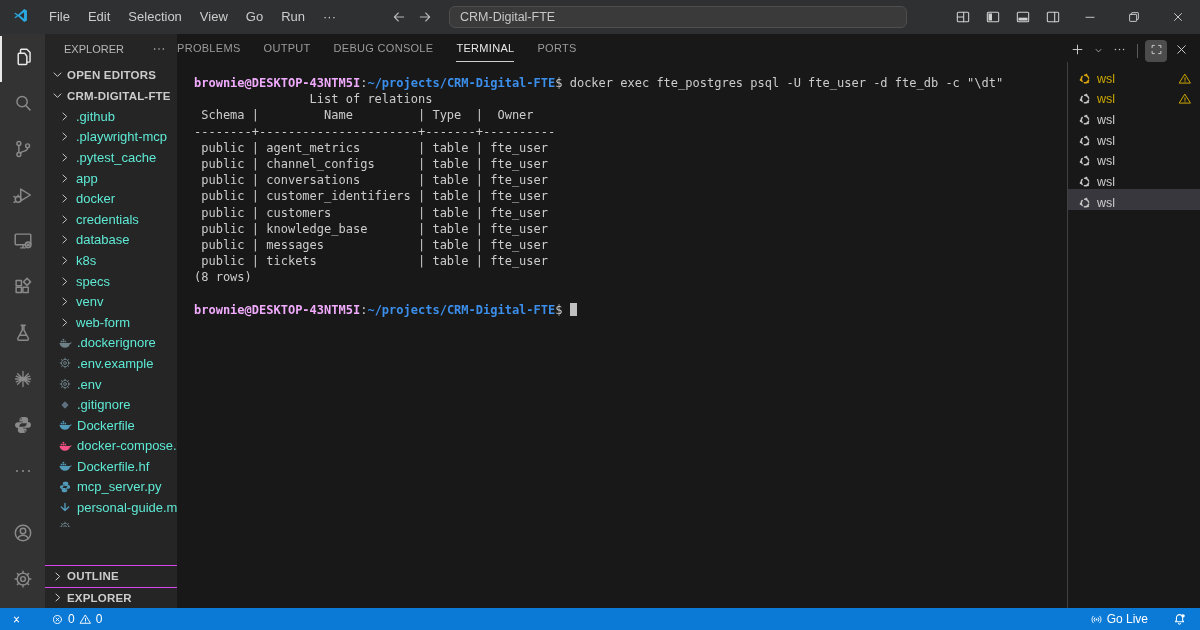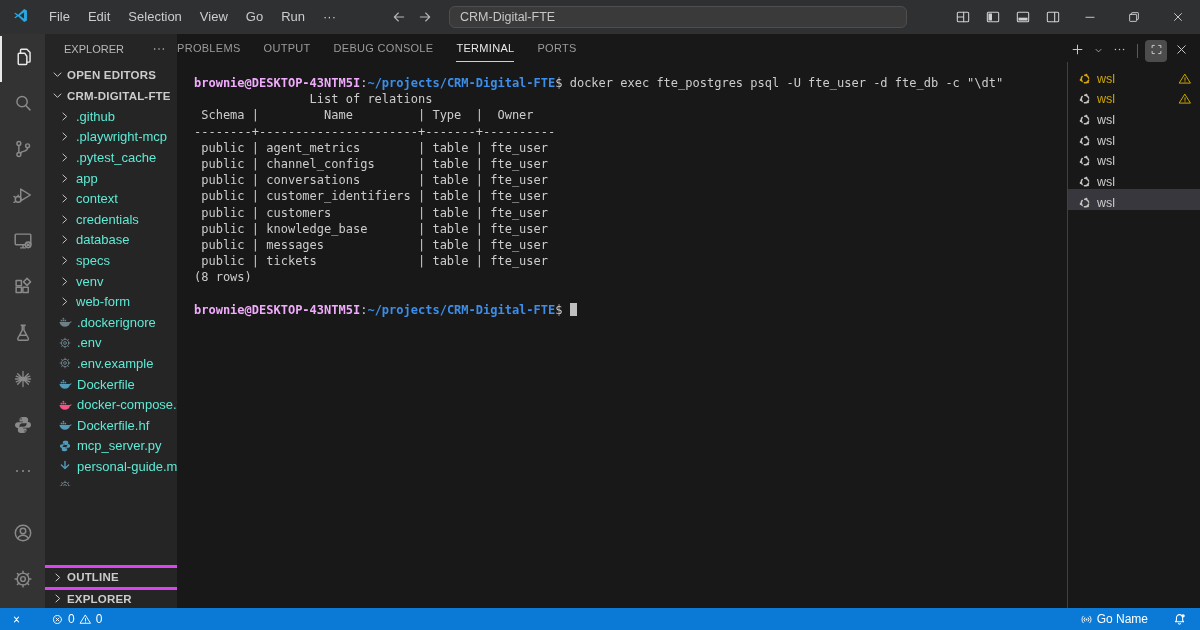--- a/index.html
+++ b/index.html
@@ -40,21 +40,21 @@
   .section-row{height:21px;flex:none;display:flex;align-items:center;gap:2px;padding-left:5px;
     font-weight:bold;font-size:11.5px;color:#cccccc;letter-spacing:.2px}
   .section-row .icon{width:15px;height:15px}
   .tree{display:flex;flex-direction:column;overflow:hidden}
   .tree-row{height:20.6px;flex:none;display:flex;align-items:center;gap:4px;padding-left:12px;white-space:nowrap}
   .tree-row .chev{width:15px;height:15px;color:#c2c2c2}
   .tree-row .ficon{width:14px;height:14px;margin:0 1px}
   .tree-row .lbl{font-size:13px;color:#5eead4}
   .tree-row.clipped{height:9px;overflow:hidden;align-items:flex-start;padding-top:2px}
   .bottom-sections{margin-top:auto}
-  .bottom-sections .section-row{height:21.5px;border-top:3px solid #d946ef}
+  .bottom-sections .section-row{height:21.5px;border-top:1px solid #d946ef}
 
   
   .panel{flex:1;min-width:0;background:#181818;display:flex;flex-direction:column}
   .panel-header{height:28px;flex:none;display:flex;align-items:flex-end;padding:0 8px 0 0}
   .ptab{font-size:11px;letter-spacing:.3px;color:#9b9b9b;margin-right:23px;height:28px;display:flex;align-items:center;border-bottom:1px solid transparent}
   .ptab.active{color:#e8e8e8;border-bottom-color:#cfcfcf}
   .panel-actions{margin-left:auto;display:flex;align-items:center;gap:3px;color:#c8c8c8}
   .pa-btn{width:22px;height:22px;display:flex;align-items:center;justify-content:center;border-radius:4px}
   .pa-btn svg{width:15px;height:15px}
   .pa-btn.narrow{width:14px}
@@ -326,37 +326,45 @@
               </svg>
             </span>
             <span class="lbl">app</span>
           </div>
           <div class="tree-row">
             <span class="icon chev">
               <svg viewBox="0 0 24 24" fill="none" stroke="currentColor" stroke-width="1.6" stroke-linecap="round" stroke-linejoin="round">
                 <path d="M9.5 6.5l6 5.5-6 5.5"></path>
               </svg>
             </span>
-            <span class="lbl">context</span>
+            <span class="lbl">docker</span>
           </div>
           <div class="tree-row">
             <span class="icon chev">
               <svg viewBox="0 0 24 24" fill="none" stroke="currentColor" stroke-width="1.6" stroke-linecap="round" stroke-linejoin="round">
                 <path d="M9.5 6.5l6 5.5-6 5.5"></path>
               </svg>
             </span>
             <span class="lbl">credentials</span>
           </div>
           <div class="tree-row">
             <span class="icon chev">
               <svg viewBox="0 0 24 24" fill="none" stroke="currentColor" stroke-width="1.6" stroke-linecap="round" stroke-linejoin="round">
                 <path d="M9.5 6.5l6 5.5-6 5.5"></path>
               </svg>
             </span>
             <span class="lbl">database</span>
+          </div>
+          <div class="tree-row">
+            <span class="icon chev">
+              <svg viewBox="0 0 24 24" fill="none" stroke="currentColor" stroke-width="1.6" stroke-linecap="round" stroke-linejoin="round">
+                <path d="M9.5 6.5l6 5.5-6 5.5"></path>
+              </svg>
+            </span>
+            <span class="lbl">k8s</span>
           </div>
           <div class="tree-row">
             <span class="icon chev">
               <svg viewBox="0 0 24 24" fill="none" stroke="currentColor" stroke-width="1.6" stroke-linecap="round" stroke-linejoin="round">
                 <path d="M9.5 6.5l6 5.5-6 5.5"></path>
               </svg>
             </span>
             <span class="lbl">specs</span>
           </div>
           <div class="tree-row">
@@ -390,31 +398,41 @@
             <span class="lbl">.dockerignore</span>
           </div>
           <div class="tree-row">
             <span class="icon ficon" style="color:#6d8086">
               <svg viewBox="0 0 24 24" fill="none" stroke="currentColor" stroke-width="1.6" stroke-linecap="round" stroke-linejoin="round">
                 <circle cx="12" cy="12" r="2.4"></circle>
                 <circle cx="12" cy="12" r="6.2"></circle>
                 <path d="M12 3.6v2.2M12 18.2v2.2M3.6 12h2.2M18.2 12h2.2M6.1 6.1l1.5 1.5M16.4 16.4l1.5 1.5M17.9 6.1l-1.5 1.5M7.6 16.4l-1.5 1.5"></path>
               </svg>
             </span>
-            <span class="lbl">.env</span>
+            <span class="lbl">.env.example</span>
           </div>
           <div class="tree-row">
             <span class="icon ficon" style="color:#6d8086">
               <svg viewBox="0 0 24 24" fill="none" stroke="currentColor" stroke-width="1.6" stroke-linecap="round" stroke-linejoin="round">
                 <circle cx="12" cy="12" r="2.4"></circle>
                 <circle cx="12" cy="12" r="6.2"></circle>
                 <path d="M12 3.6v2.2M12 18.2v2.2M3.6 12h2.2M18.2 12h2.2M6.1 6.1l1.5 1.5M16.4 16.4l1.5 1.5M17.9 6.1l-1.5 1.5M7.6 16.4l-1.5 1.5"></path>
               </svg>
             </span>
-            <span class="lbl">.env.example</span>
+            <span class="lbl">.env</span>
+          </div>
+          <div class="tree-row">
+            <span class="icon ficon" style="color:#5f7180">
+              <svg viewBox="0 0 24 24" fill="none" stroke="currentColor" stroke-width="1.6" stroke-linecap="round" stroke-linejoin="round">
+                <g transform="rotate(45 12 12)">
+                  <rect x="7.6" y="7.6" width="8.8" height="8.8" rx="1.2" fill="currentColor" stroke="none"></rect>
+                </g>
+              </svg>
+            </span>
+            <span class="lbl">.gitignore</span>
           </div>
           <div class="tree-row">
             <span class="icon ficon" style="color:#519aba">
               <svg viewBox="0 0 24 24" fill="none" stroke="currentColor" stroke-width="1.6" stroke-linecap="round" stroke-linejoin="round">
                 <g fill="currentColor" stroke="none">
                   <rect x="4.6" y="8.2" width="2.7" height="2.7"></rect>
                   <rect x="7.9" y="8.2" width="2.7" height="2.7"></rect>
                   <rect x="7.9" y="4.9" width="2.7" height="2.7"></rect>
                   <rect x="11.2" y="8.2" width="2.7" height="2.7"></rect>
                   <path d="M2.4 12h16.2c1.5 0 2.8-.6 3.4-1.5.7.1 1.2.5 1.5.8-.4 1.4-1.5 2.2-3.1 2.3-.7 3.9-4 6.4-8.6 6.4-4.5 0-8.3-2.4-9.4-8z"></path>
@@ -657,21 +675,21 @@
       <span>0</span>
     </div>
     <div class="sb-right">
       <div class="sb-item">
         <span class="icon">
             <svg viewBox="0 0 24 24" fill="none" stroke="currentColor" stroke-width="1.7" stroke-linecap="round" stroke-linejoin="round">
               <circle cx="12" cy="12" r="1.7" fill="currentColor" stroke="none"></circle>
               <path d="M8.7 15.3a4.7 4.7 0 010-6.6M15.3 8.7a4.7 4.7 0 010 6.6M5.9 18.1a8.6 8.6 0 010-12.2M18.1 5.9a8.6 8.6 0 010 12.2"></path>
             </svg>
           </span>
-        <span>Go Name</span>
+        <span>Go Live</span>
       </div>
       <div class="sb-item" style="margin-left:10px">
         <span class="icon" style="width:15px;height:15px">
             <svg viewBox="0 0 24 24" fill="none" stroke="currentColor" stroke-width="1.7" stroke-linecap="round" stroke-linejoin="round">
               <path d="M12 4.2a4.9 4.9 0 00-4.9 4.9v4L5.5 15.6h13L17 13.1v-4A4.9 4.9 0 0012 4.2zM10.3 18.3a1.8 1.8 0 003.4 0"></path>
               <circle cx="17.8" cy="6" r="2.6" fill="#ffffff" stroke="none"></circle>
             </svg>
           </span>
       </div>
     </div>

